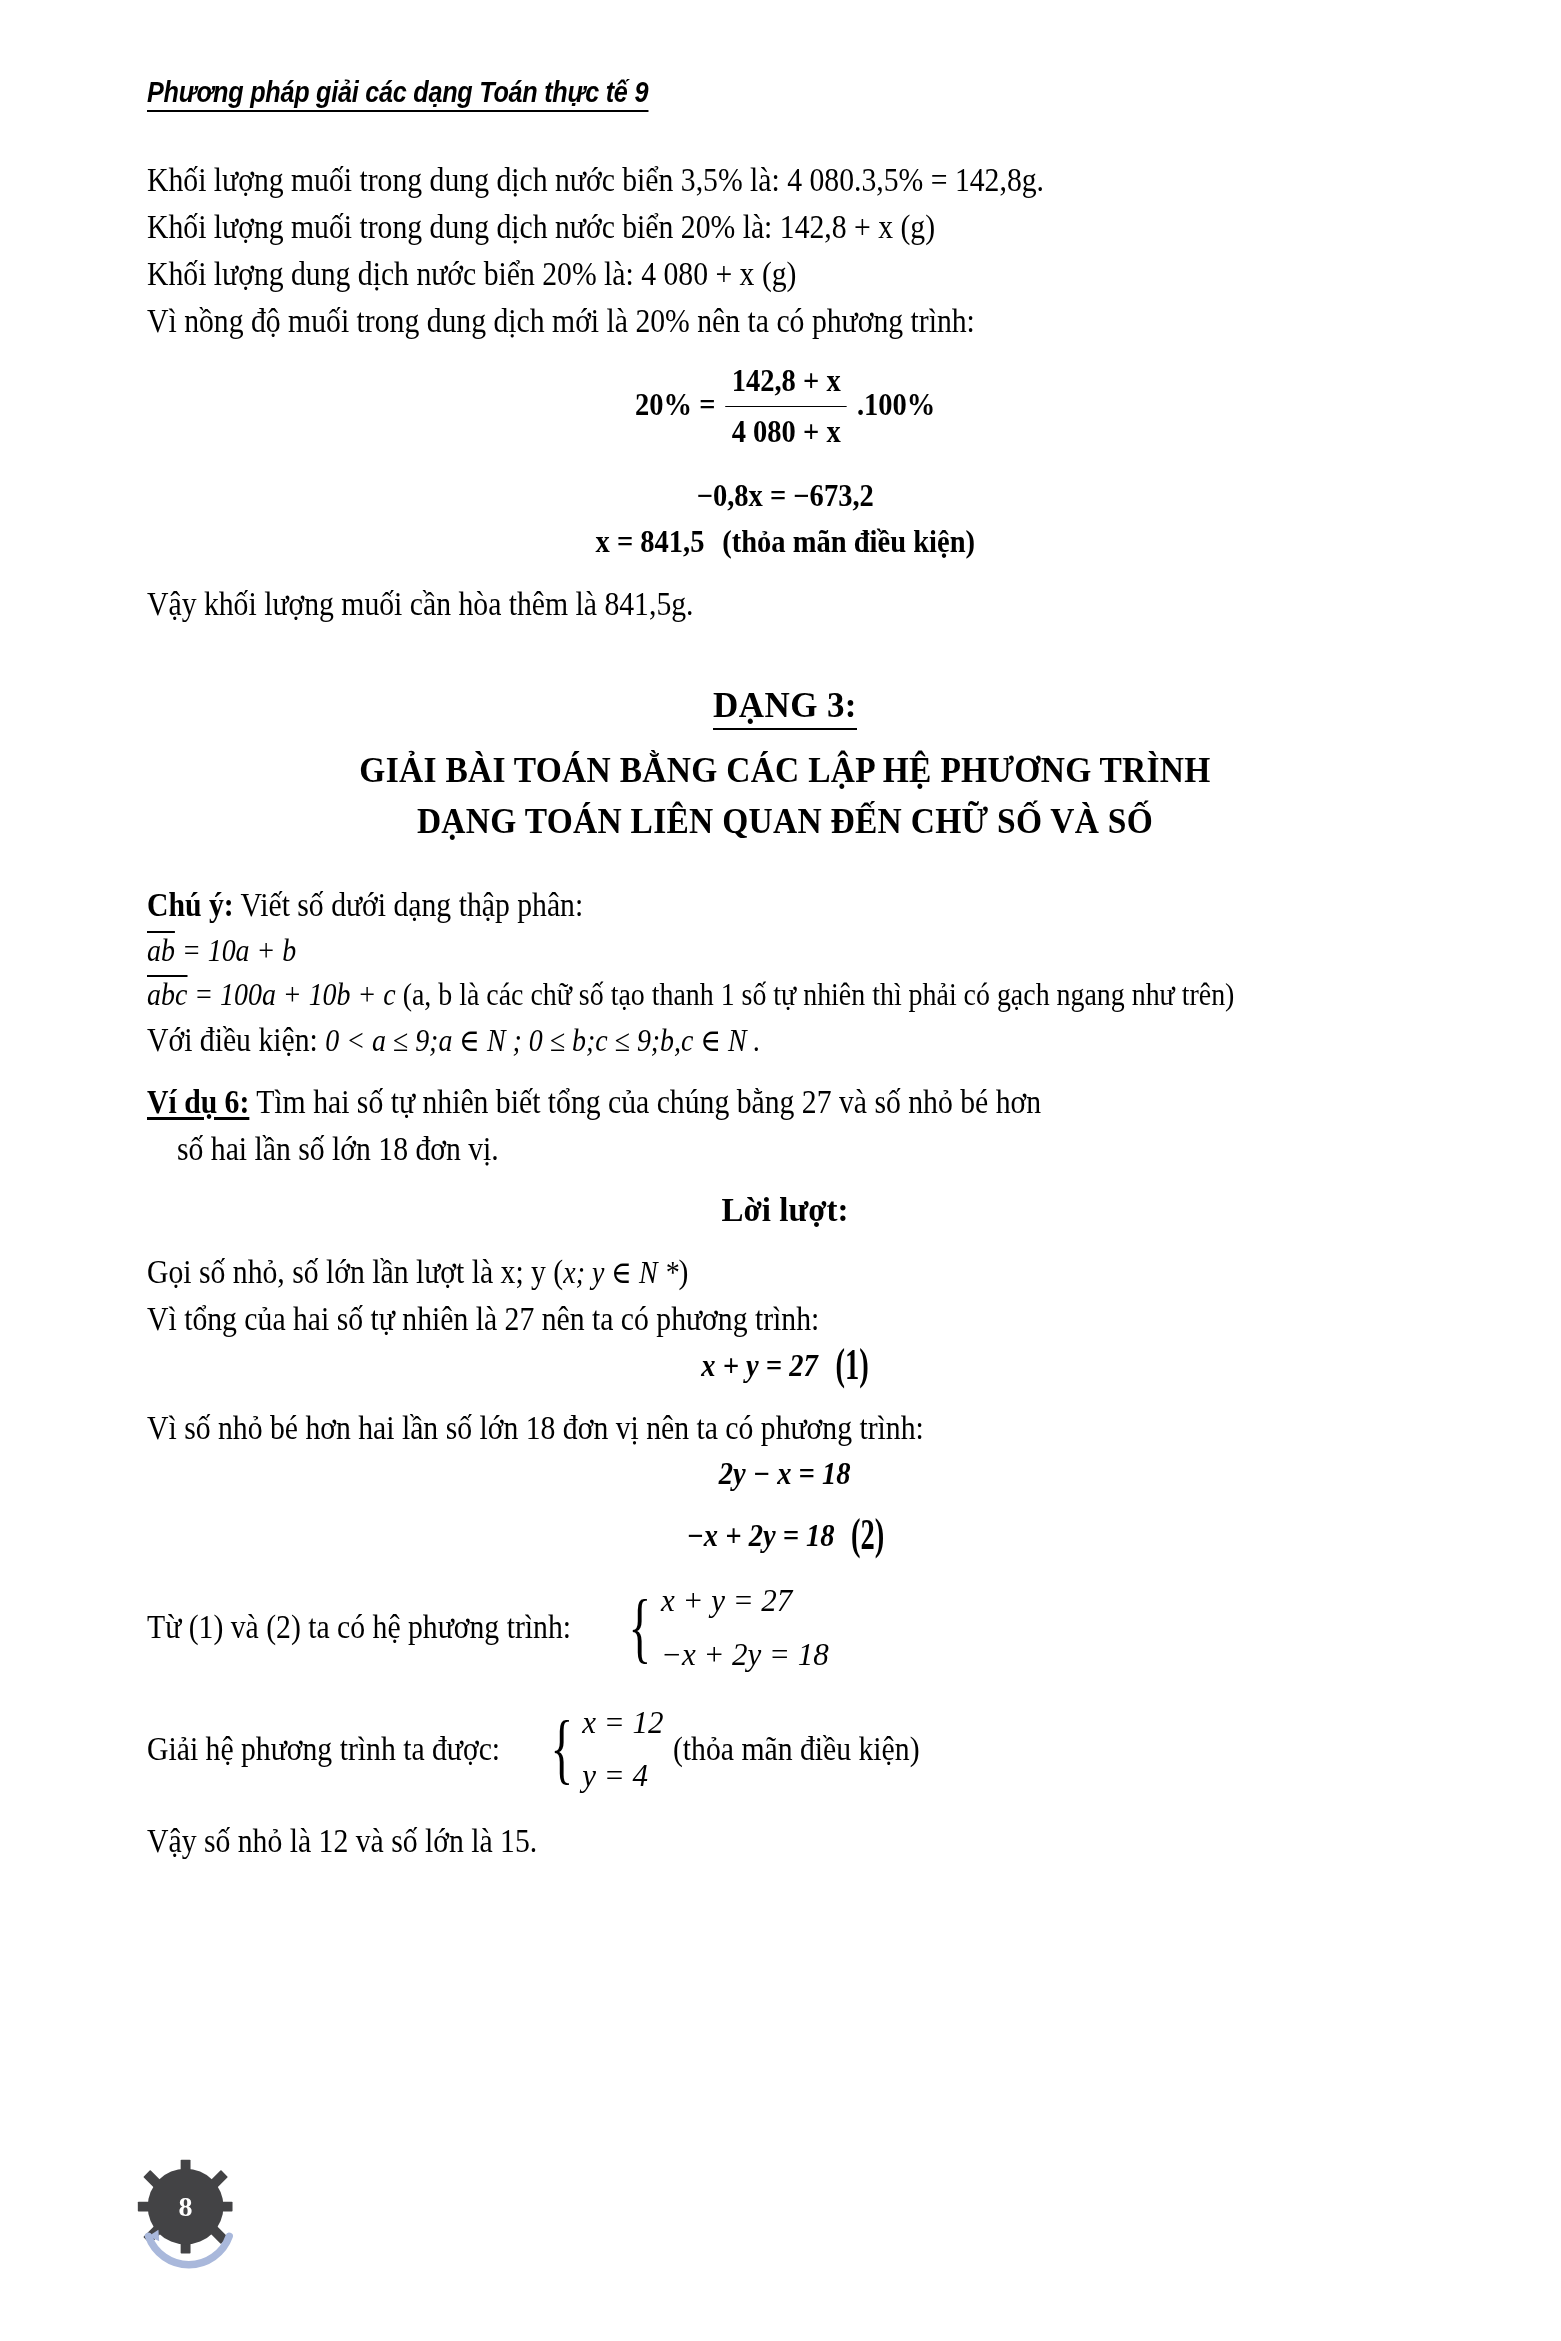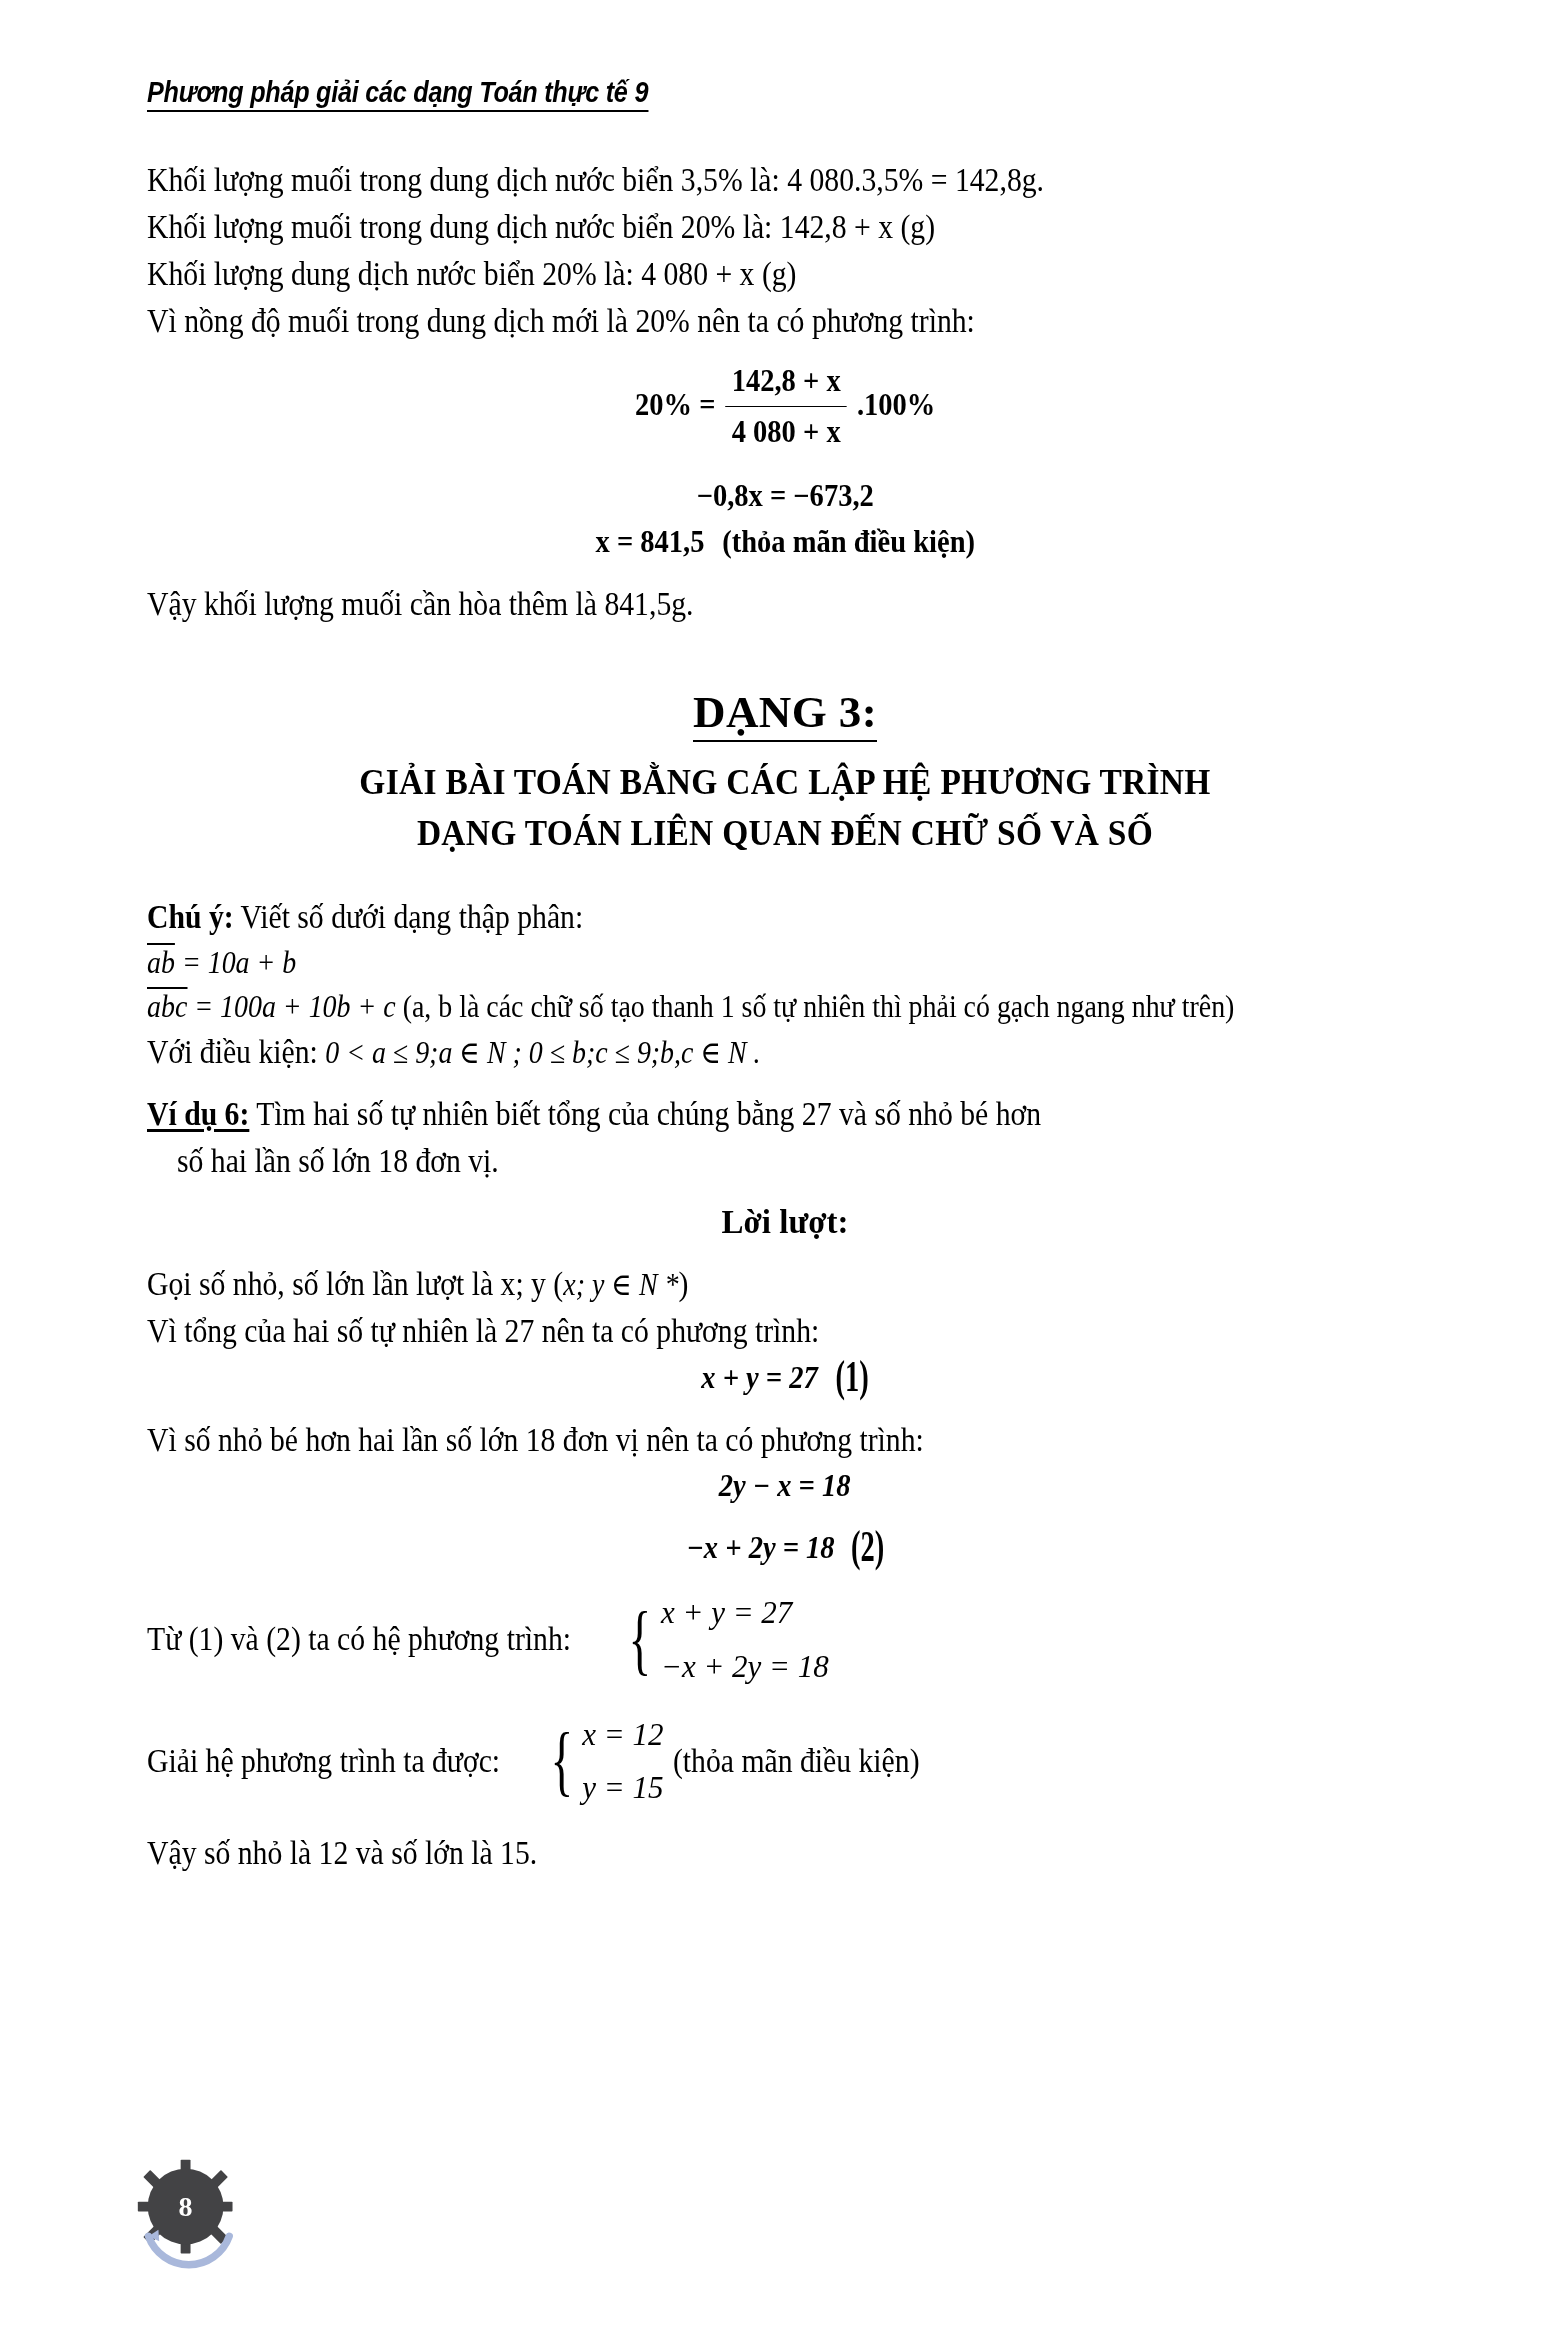--- a/index.html
+++ b/index.html
@@ -147,21 +147,21 @@
     align-items: center;
     font-size: 33px;
     line-height: 1.0;
   }
   .inline-sys-line .lead { transform: scaleX(0.9); transform-origin: left center; white-space: nowrap; }
   .inline-sys-line .tail { transform: scaleX(0.9); transform-origin: left center; white-space: nowrap; padding-left: 6.6px; }
 
   
   .dang-title {
     text-align: center;
-    font-size: 45px;
+    font-size: 35px;
     font-weight: bold;
     letter-spacing: 0.4px;
   }
   .dang-title span {
     display: inline-block;
     border-bottom: 2.5px solid #000;
     padding-bottom: 1.7px;
   }
   .big-heading {
     text-align: center;
@@ -329,21 +329,21 @@
     </div>
 
     <div class="spacer-sm"></div>
 
     <div class="inline-sys-line">
       <span class="lead">Giải hệ phương trình ta được:</span>
       <span class="system">
         <span class="brace">{</span>
         <span class="rows math mi">
           <span>x = 12</span>
-          <span>y = 15</span>
+          <span>y = 4</span>
         </span>
       </span>
       <span class="tail">(thỏa mãn điều kiện)</span>
     </div>
 
     <div class="spacer-sm"></div>
 
     <div class="line">Vậy số nhỏ là 12 và số lớn là 15.</div>
 
   </div>

